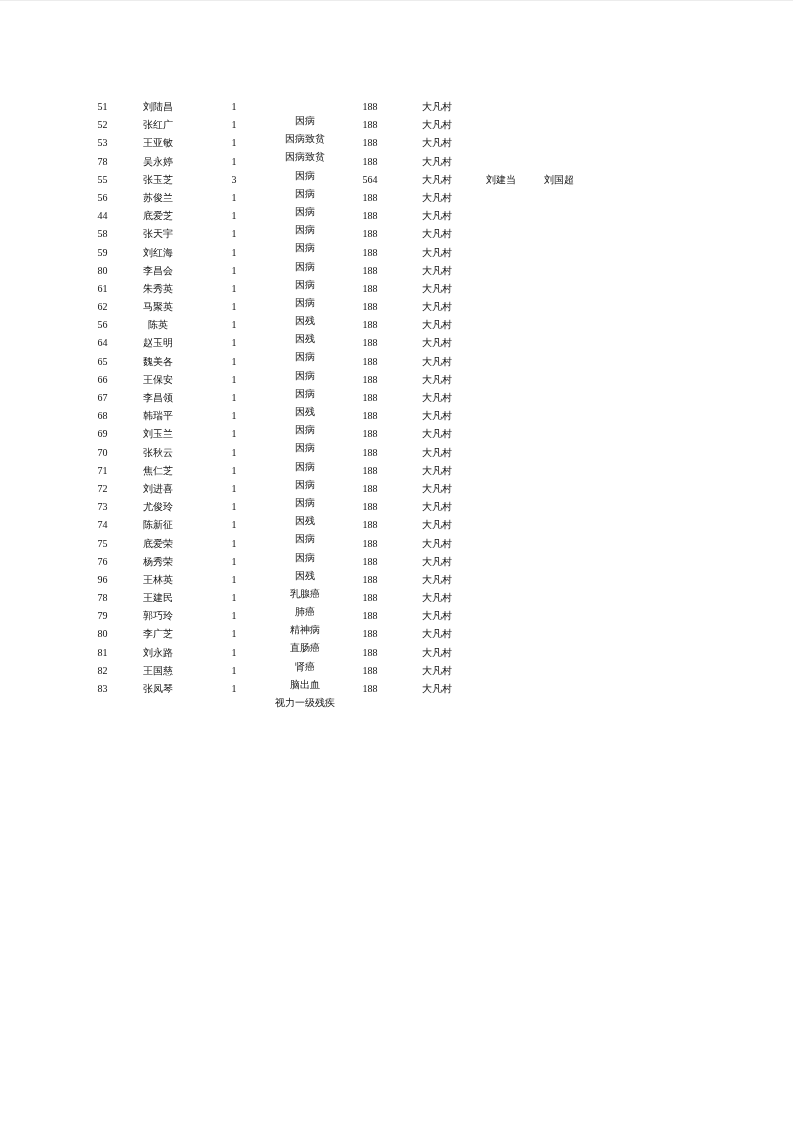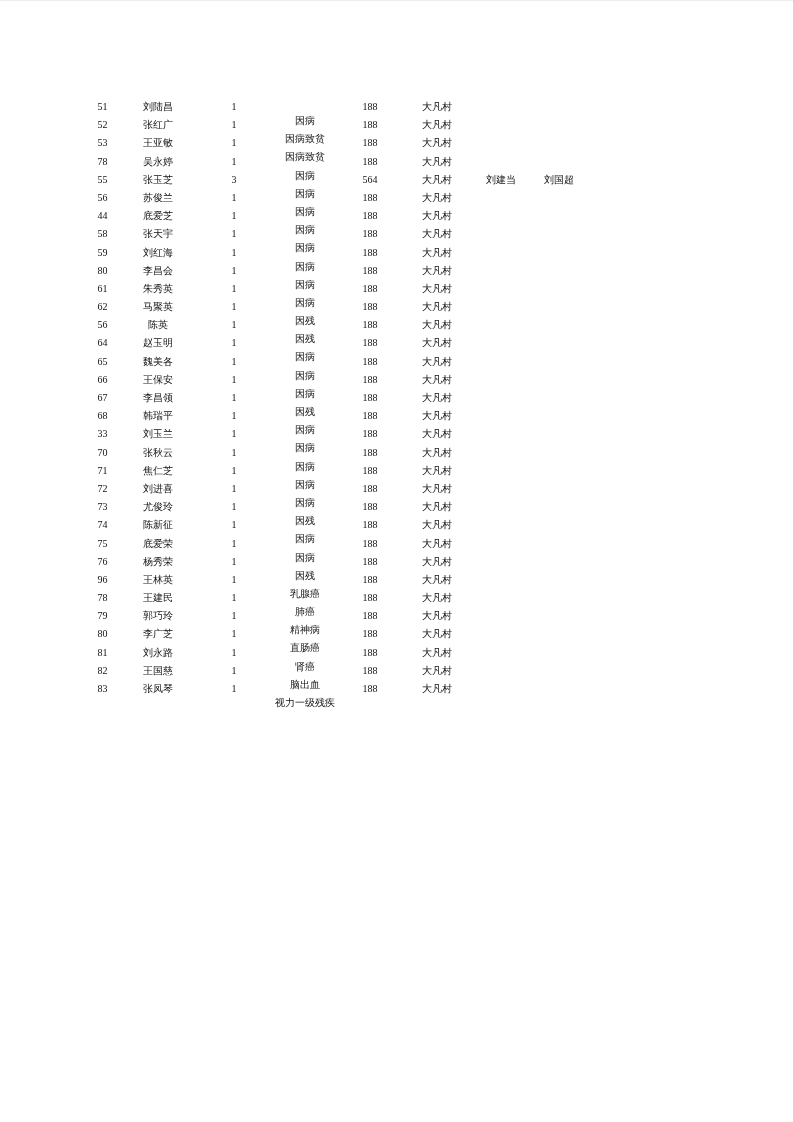--- a/index.html
+++ b/index.html
@@ -236,21 +236,21 @@
     <div class="cell c-no">68</div>
     <div class="cell c-name">韩瑞平</div>
     <div class="cell c-count">1</div>
     <div class="cell c-reason">因病</div>
     <div class="cell c-amount">188</div>
     <div class="cell c-village">大凡村</div>
     <div class="cell c-rel1"></div>
     <div class="cell c-rel2"></div>
   </div>
       <div class="trow">
-    <div class="cell c-no">33</div>
+    <div class="cell c-no">69</div>
     <div class="cell c-name">刘玉兰</div>
     <div class="cell c-count">1</div>
     <div class="cell c-reason">因病</div>
     <div class="cell c-amount">188</div>
     <div class="cell c-village">大凡村</div>
     <div class="cell c-rel1"></div>
     <div class="cell c-rel2"></div>
   </div>
       <div class="trow">
     <div class="cell c-no">70</div>

